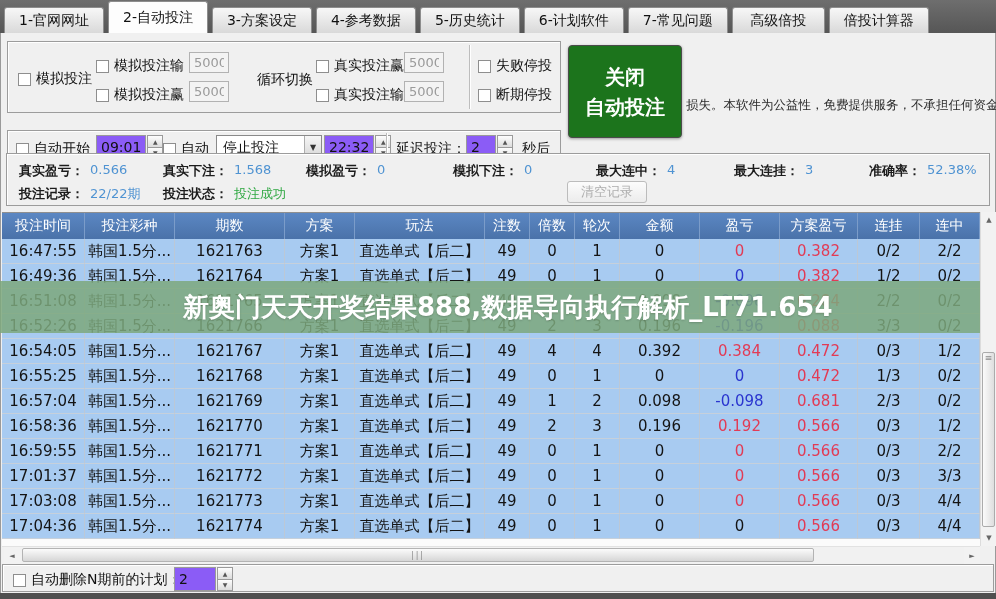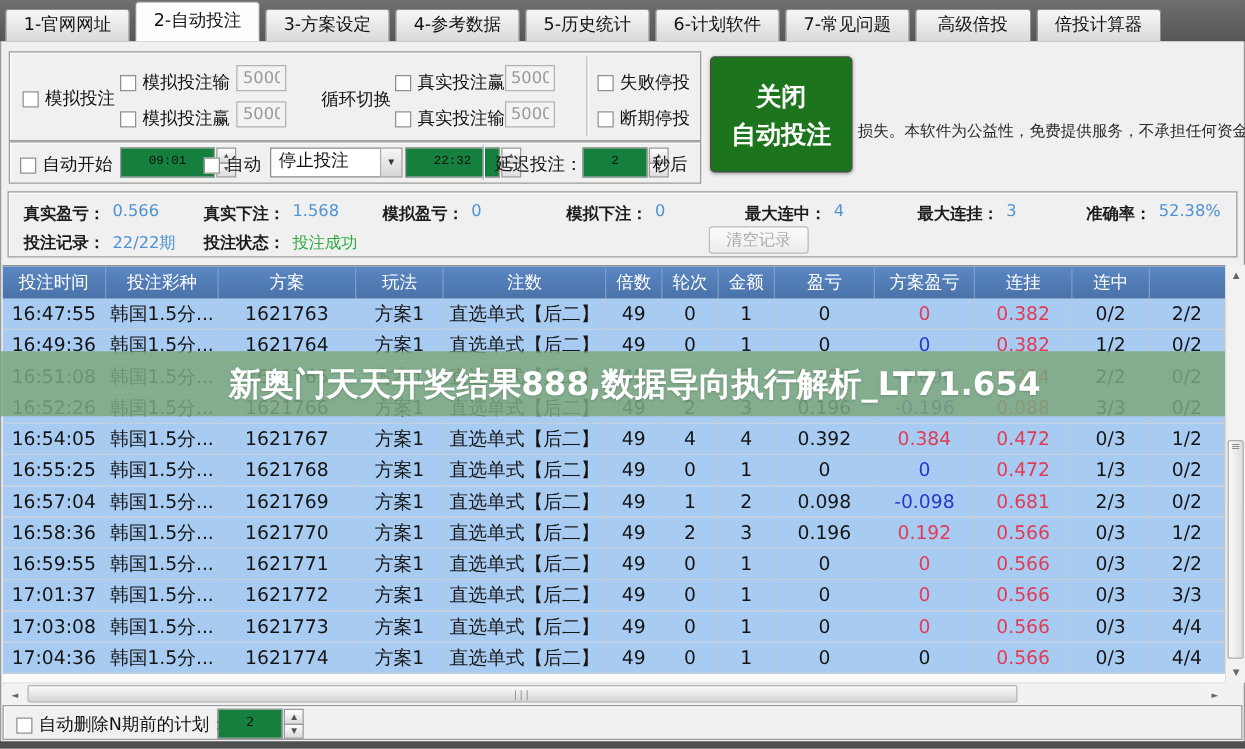--- a/index.html
+++ b/index.html
@@ -13,37 +13,37 @@
             padding-left:4px; gap:4px; }
   .tab { height:26px; line-height:25px; padding:0 14px; min-width:93px; text-align:center;
          font-size:14px; color:#111; background:linear-gradient(#f7f7f7,#d9d9d9);
          border:1px solid #8d8d8d; border-bottom:none; border-radius:3px 3px 0 0; cursor:default; }
   .tab.active { height:32px; line-height:30px; background:#fdfdfd; }
 
   
   .gbox { position:absolute; border:1px solid #9c9c9c; background:#f0f0f0;
           box-shadow: inset 1px 1px 0 #ffffff; }
   .box1 { left:7px; top:41px; width:554px; height:72px; }
-  .box2 { left:7px; top:113px; width:554px; height:34px;font-family:Liberation Mono, monospace; }
+  .box2 { left:7px; top:130px; width:554px; height:34px; }
   .statsbox { left:6px; top:153px; width:984px; height:53px; }
   .bottombox { left:2px; top:564px; width:992px; height:28px; }
 
   .vsep { position:absolute; width:0; border-left:1px solid #bdbdbd; border-right:1px solid #fff; }
 
   
   .cb { position:absolute; display:inline-flex; align-items:center; gap:5px; font-size:14px; color:#111; cursor:default; }
   .cbbox { width:13px; height:13px; background:#fff; border:1px solid #8e8e8e; flex:0 0 13px; }
 
   
   .tbox { position:absolute; width:40px; height:21px; border:1px solid #b2b2b2; background:#f3f3f3;
           color:#9a9a9a; font-size:13px; padding:0 4px; font-family:inherit; }
 
   
   .spin { position:absolute; display:flex; height:24px; }
-  .sp-val { border:1px solid #9a9a9a; background:#15803d; min-width:40px; padding:0 22px; font-size:10px;
+  .sp-val { border:1px solid #9a9a9a; background:#8b5cf6; min-width:40px; padding:0 4px; font-size:14px;
             line-height:22px; color:#111; }
   .sp-val.narrow { min-width:30px; }
   .sp-val.wide { min-width:42px; }
   .sp-btns { display:flex; flex-direction:column; width:16px; margin-left:1px; }
   .sp-btn { flex:1; border:1px solid #9a9a9a; background:linear-gradient(#fdfdfd,#dcdcdc);
             font-size:6px; color:#555; display:flex; align-items:center; justify-content:center; cursor:default; }
   .sp-btn + .sp-btn { margin-top:-1px; }
 
   
   .dd { position:absolute; display:flex; width:106px; height:24px; border:1px solid #8a8a8a; background:#fff; }
@@ -253,20 +253,21 @@
         <span class="st-label">投注状态：</span>
         <span class="st-val green">投注成功</span>
       </span>
     <button class="clearbtn">清空记录</button>
   </div>
 
   <div class="table">
     <div class="thead">
         <div class="th">投注时间</div>
         <div class="th">投注彩种</div>
+        <div class="th">期数</div>
         <div class="th">方案</div>
         <div class="th">玩法</div>
         <div class="th">注数</div>
         <div class="th">倍数</div>
         <div class="th">轮次</div>
         <div class="th">金额</div>
         <div class="th">盈亏</div>
         <div class="th">方案盈亏</div>
         <div class="th">连挂</div>
         <div class="th">连中</div>

